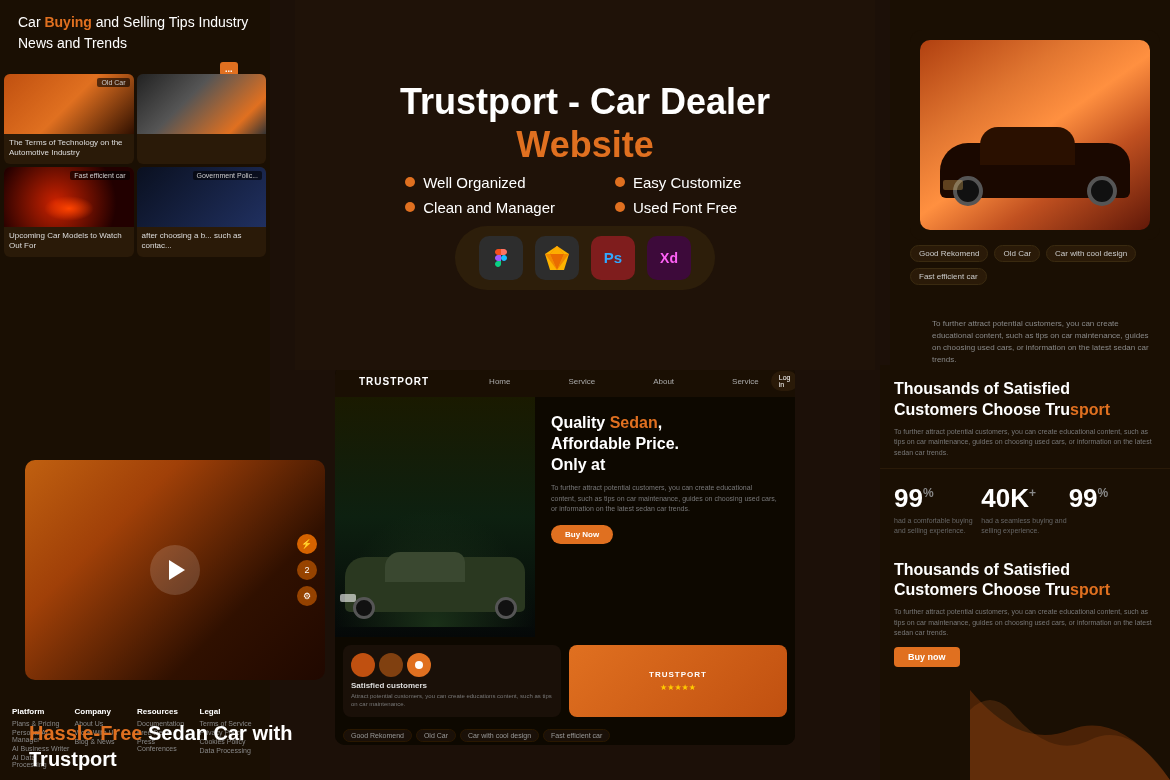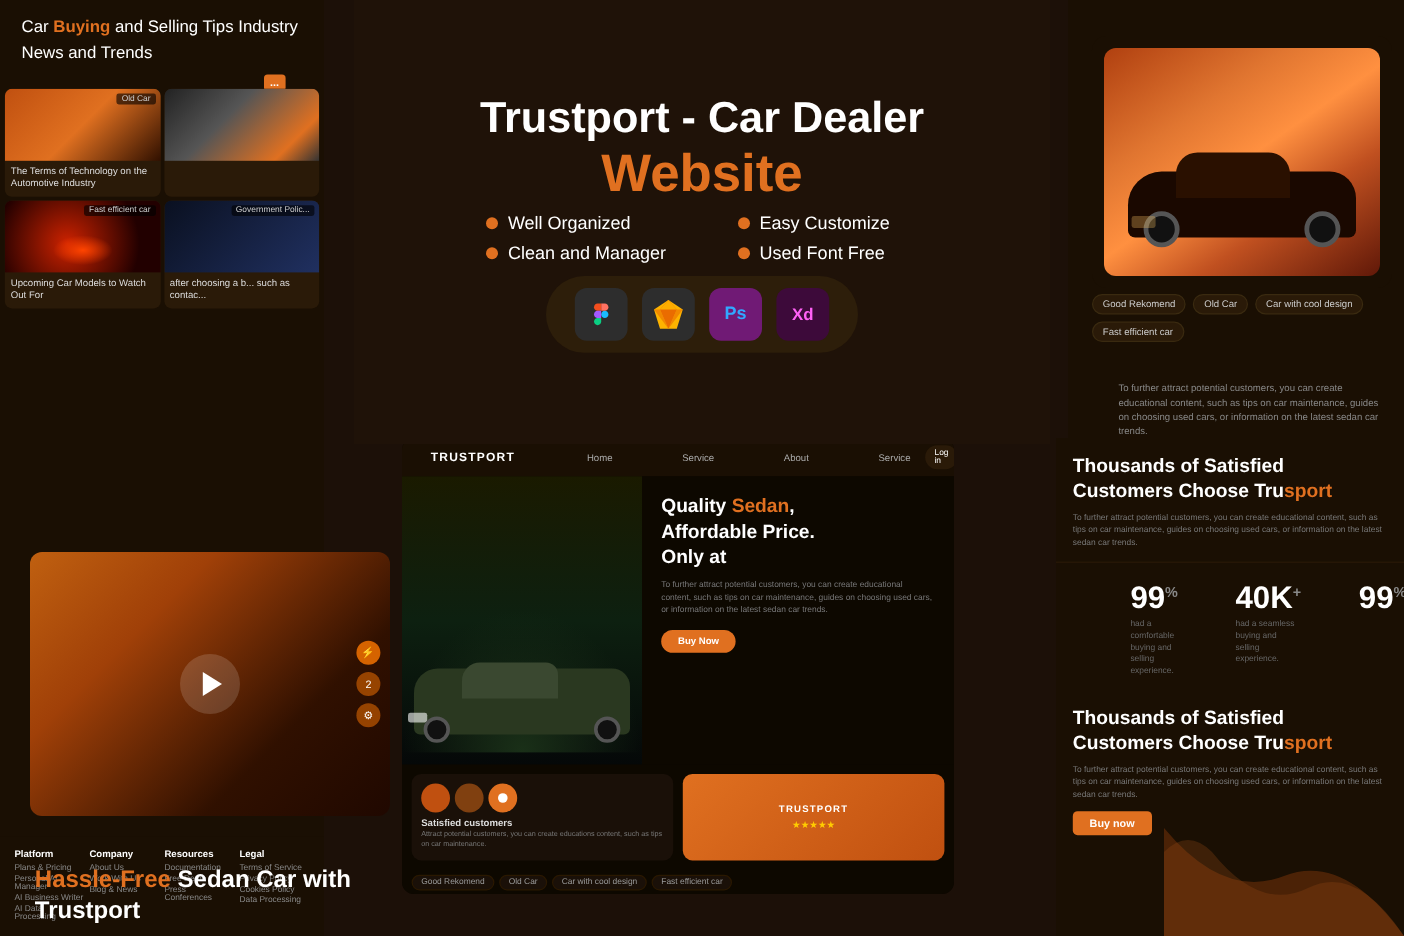--- a/index.html
+++ b/index.html
@@ -37,21 +37,21 @@
 
     .hero-title {
       font-size: 36px;
       font-weight: 700;
       color: #fff;
       text-align: center;
       line-height: 1.2;
     }
 
     .hero-subtitle {
-      font-size: 44px;
+      font-size: 36px;
       font-weight: 700;
       color: #e07020;
       text-align: center;
     }
 
     .features-grid {
       display: grid;
       grid-template-columns: 1fr 1fr;
       gap: 8px 60px;
       margin-top: 8px;
@@ -91,21 +91,21 @@
       border-radius: 10px;
       display: flex;
       align-items: center;
       justify-content: center;
       font-size: 20px;
       font-weight: 700;
     }
 
     .tool-figma { background: #2d2d2d; }
     .tool-sketch { background: #2d2d2d; }
-    .tool-ps { background: #701a75; color: #31a8ff; font-size: 14px; }
+    .tool-ps { background: #7f1d1d; color: #31a8ff; font-size: 14px; }
     .tool-xd { background: #3d0a3a; color: #ff61f6; font-size: 14px; }
 
     
     .figma-svg { width: 28px; height: 28px; }
 
     
     .left-col {
       position: absolute;
       left: 0;
       top: 0;
@@ -663,21 +663,20 @@
     .stats-row {
       display: flex;
       gap: 0;
       padding: 14px 14px 4px;
       border-top: 1px solid #2a1a08;
       margin-top: 10px;
     }
 
     .stat-item {
       flex: 1;
-      margin-left: 48px;
     }
 
     .stat-number {
       font-size: 26px;
       font-weight: 700;
       color: #fff;
     }
 
     .stat-number sup {
       font-size: 12px;

